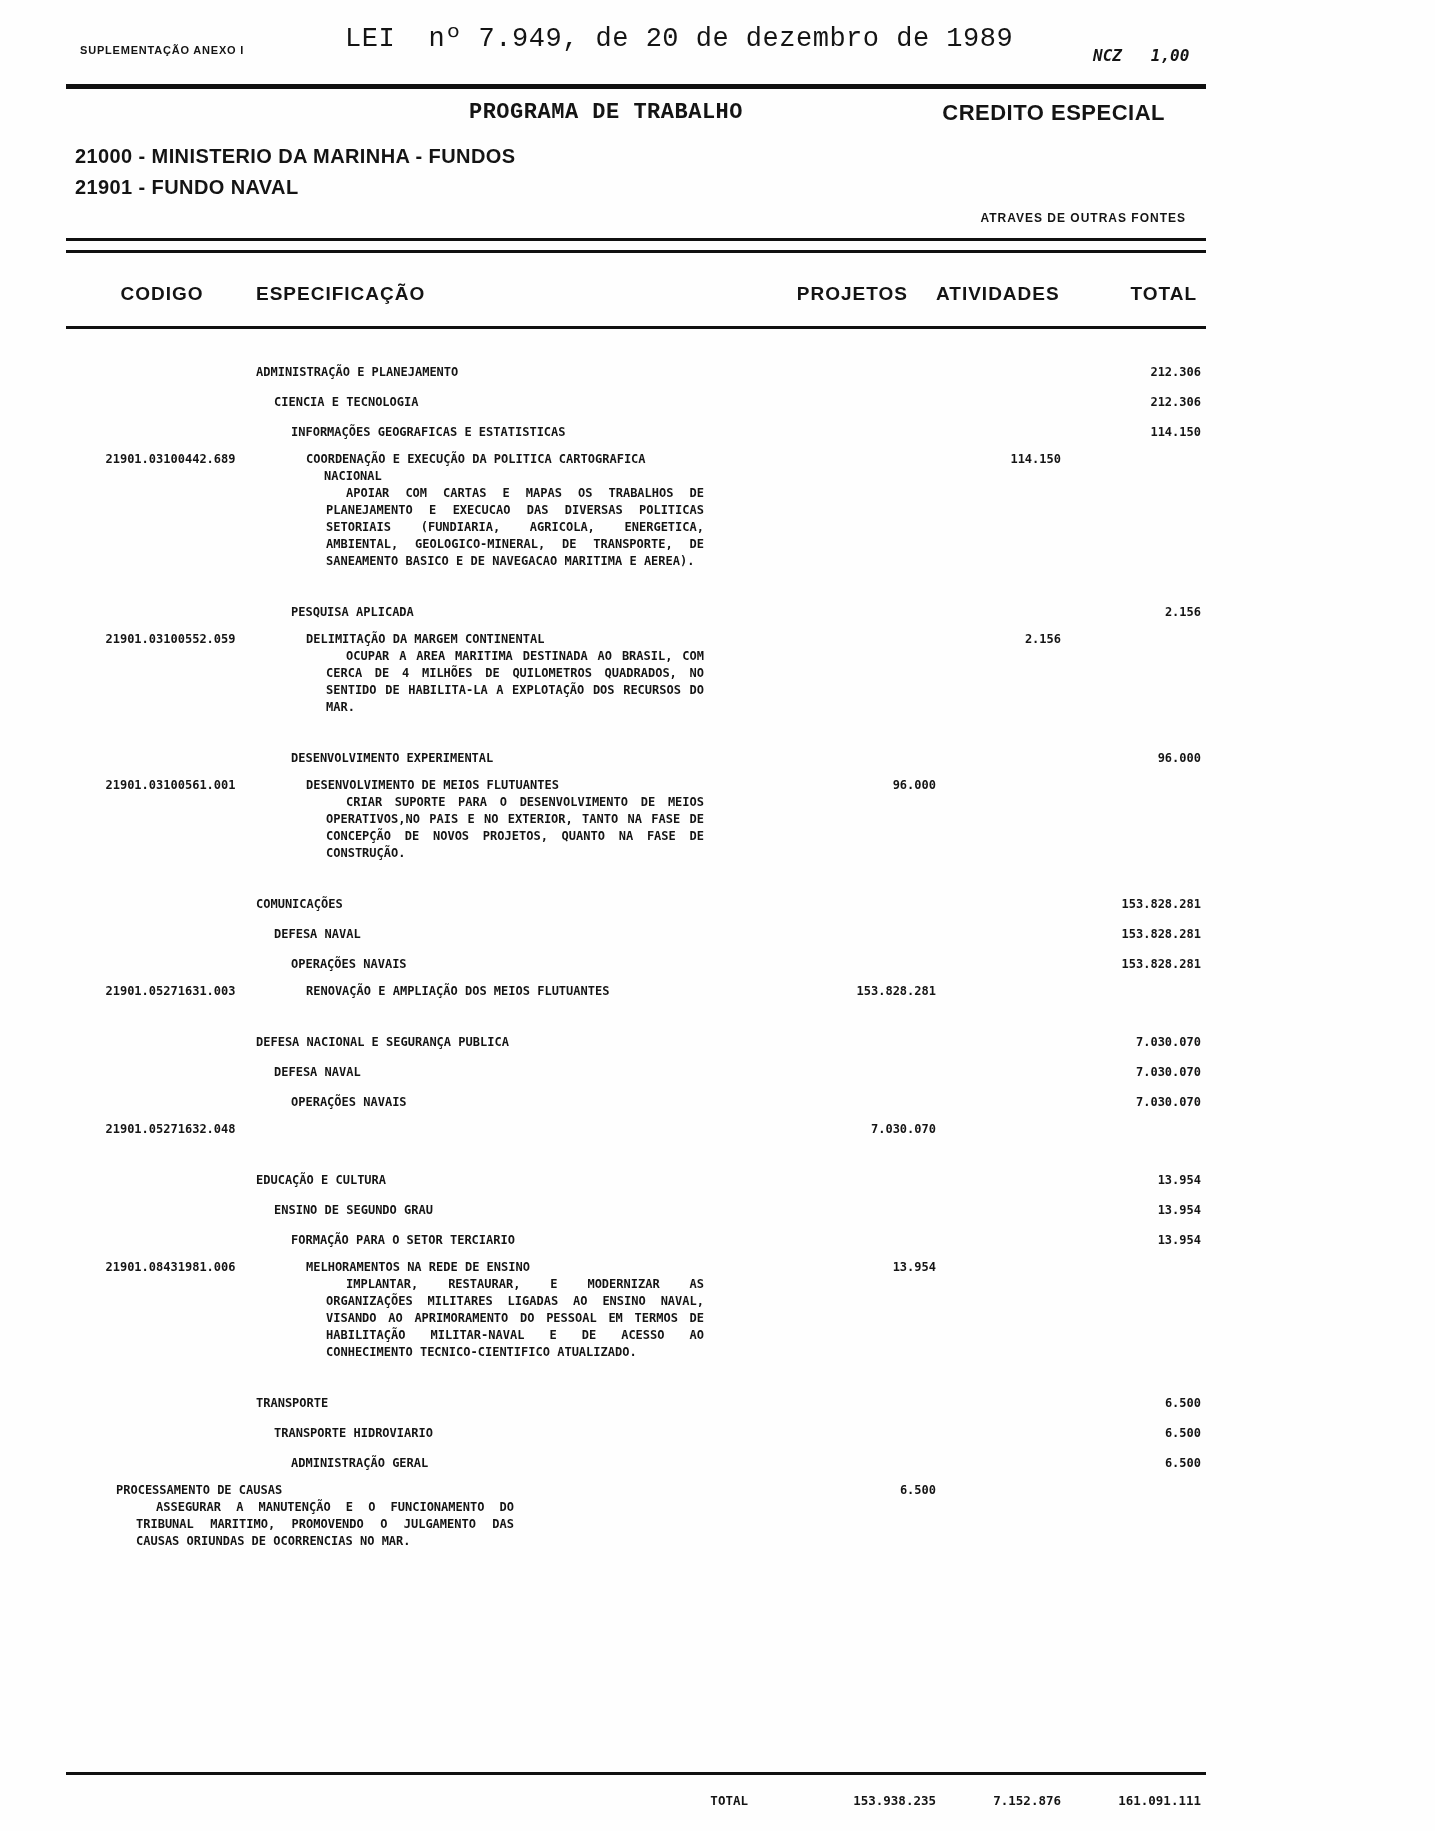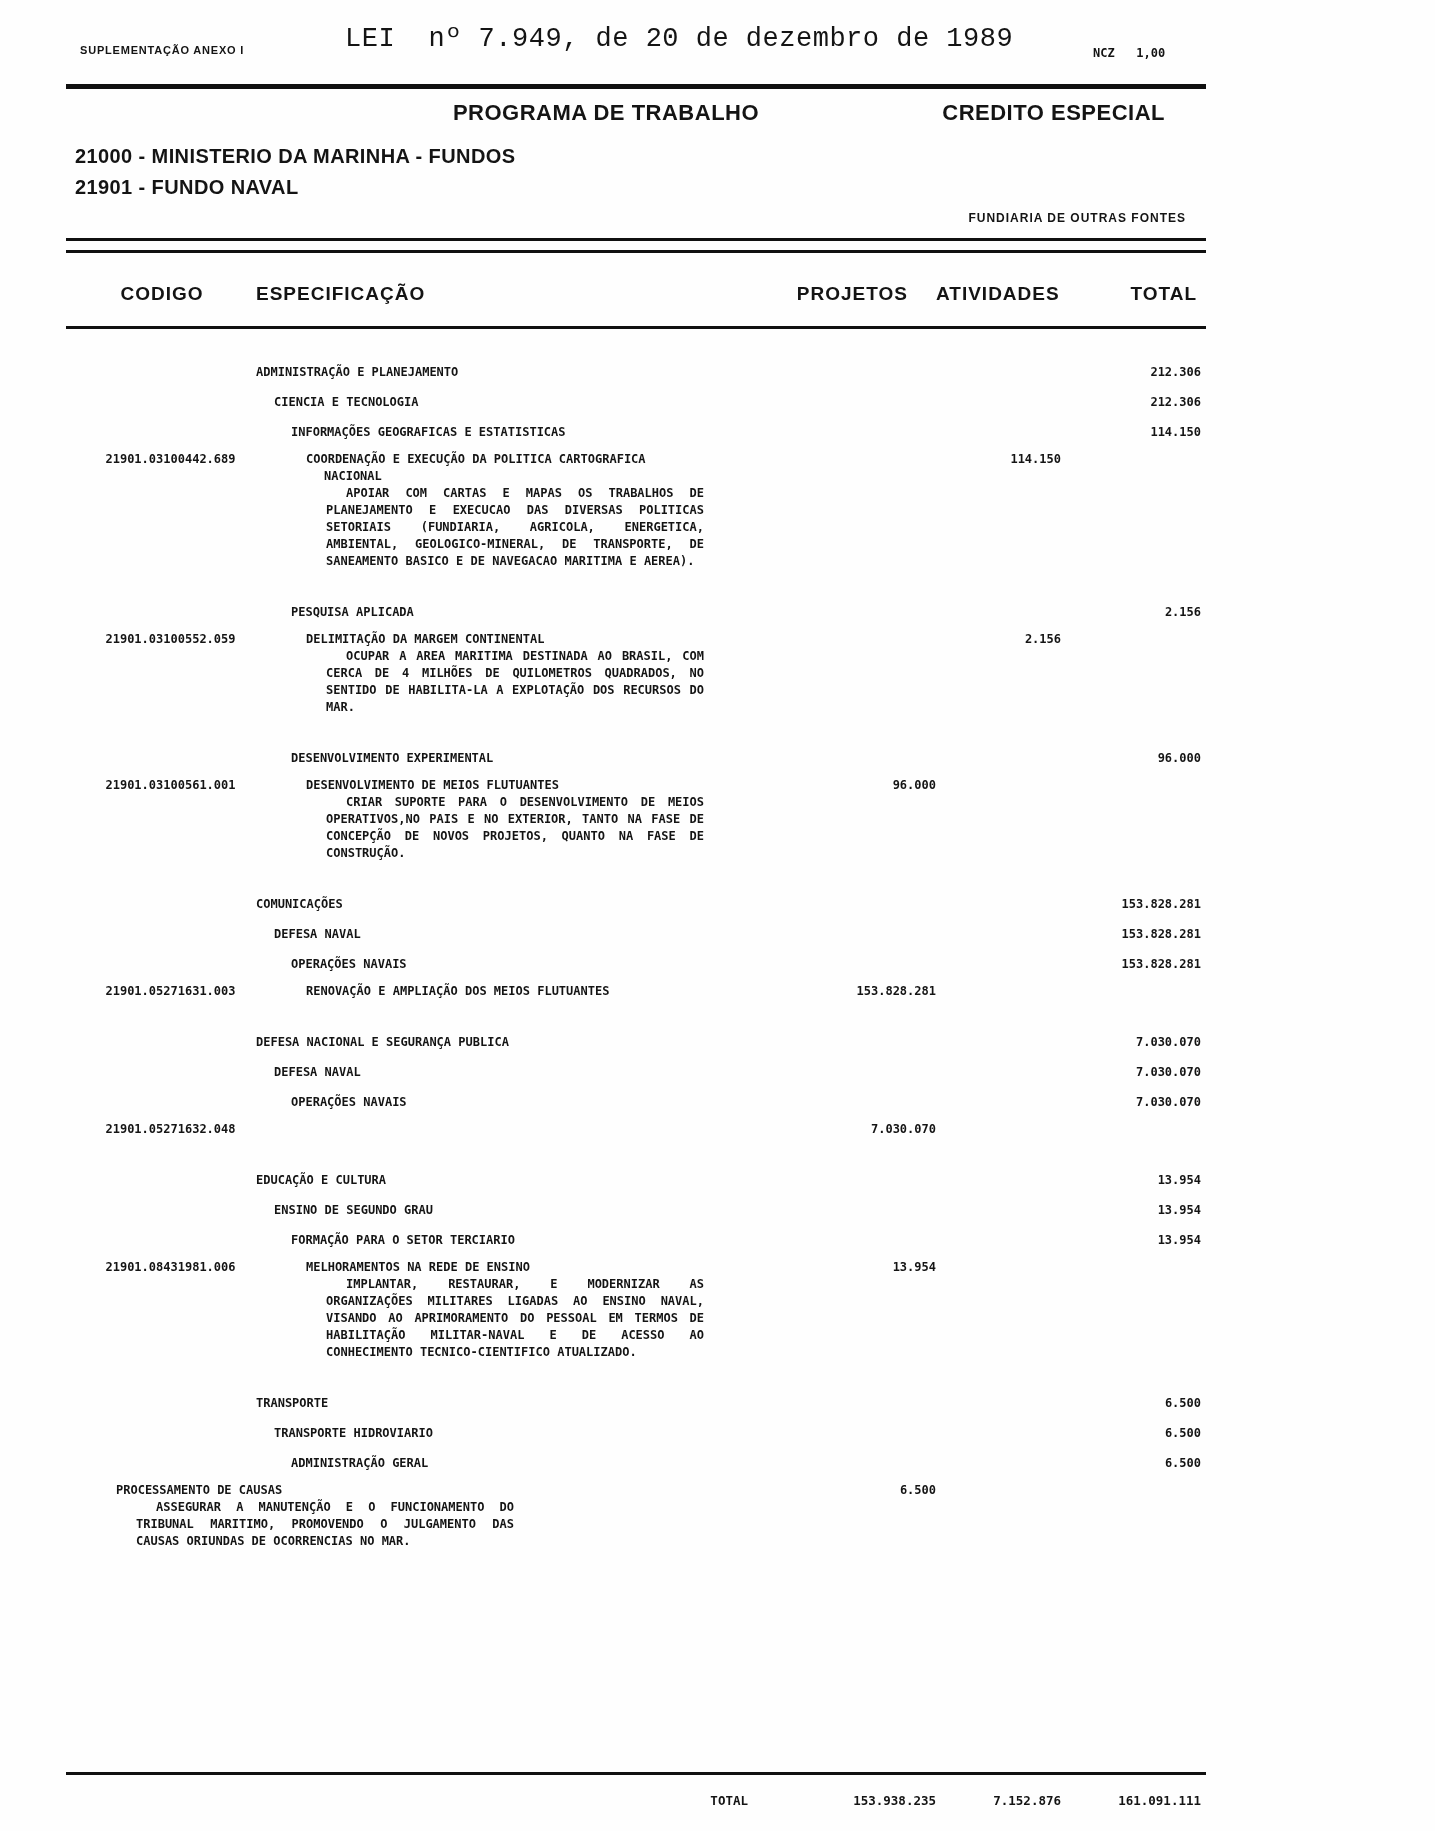--- a/index.html
+++ b/index.html
@@ -17,32 +17,32 @@
     font-family:"Liberation Sans", sans-serif;
     font-size:11px;font-weight:700;letter-spacing:.8px;
   }
   .law{
     position:absolute;left:345px;top:24px;margin:0;
     font-family:"Liberation Mono", monospace;
     font-size:27px;font-weight:400;white-space:pre;letter-spacing:.5px;
   }
   .currency{
     position:absolute;left:1093px;top:46px;
-    font-size:12px;font-weight:700;white-space:pre;
+    font-size:16px;font-weight:700;white-space:pre;font-style:italic;
   }
   .rule{position:absolute;left:66px;width:1140px;background:#101010;}
   .rule-thick{top:84px;height:5px;}
   .rule-d1{top:238px;height:3px;}
   .rule-d2{top:250px;height:3px;}
   .rule-colhead{top:326px;height:3px;}
   .rule-bottom{top:1772px;height:3px;}
   .program{
     position:absolute;left:66px;width:1080px;top:100px;margin:0;
     text-align:center;
-    font-family:Liberation Sans, sans-serif;
+    font-family:Liberation Mono, monospace;
     font-size:22px;font-weight:700;letter-spacing:.5px;
   }
   .credit{
     position:absolute;right:270px;top:100px;margin:0;
     font-family:"Liberation Sans", sans-serif;
     font-size:22px;font-weight:700;letter-spacing:.5px;
   }
   .agency{
     position:absolute;left:75px;top:141px;
     font-family:"Liberation Sans", sans-serif;
@@ -101,21 +101,21 @@
   <div class="rule rule-thick"></div>
 
   <h2 class="program">PROGRAMA DE TRABALHO</h2>
   <h2 class="credit">CREDITO ESPECIAL</h2>
 
   <div class="agency">
     <div>21000 - MINISTERIO DA MARINHA - FUNDOS</div>
     <div>21901 - FUNDO NAVAL</div>
   </div>
 
-  <div class="resources">FUNDIARIA DE OUTRAS FONTES</div>
+  <div class="resources">ATRAVES DE OUTRAS FONTES</div>
 
   <div class="rule rule-d1"></div>
   <div class="rule rule-d2"></div>
 
   <div class="trow colheads">
     <span class="c-code">CODIGO</span>
     <span class="c-spec">ESPECIFICAÇÃO</span>
     <span class="c-proj">PROJETOS</span>
     <span class="c-ativ">ATIVIDADES</span>
     <span class="c-total">TOTAL</span>

